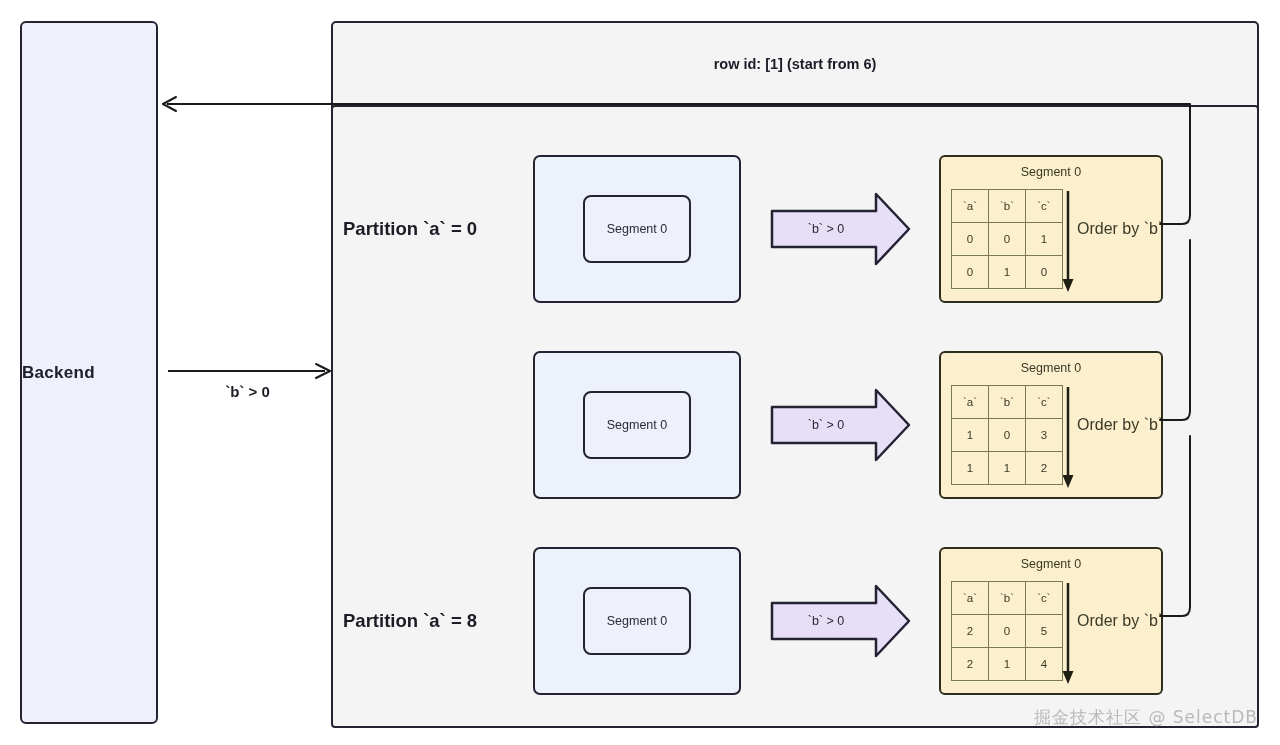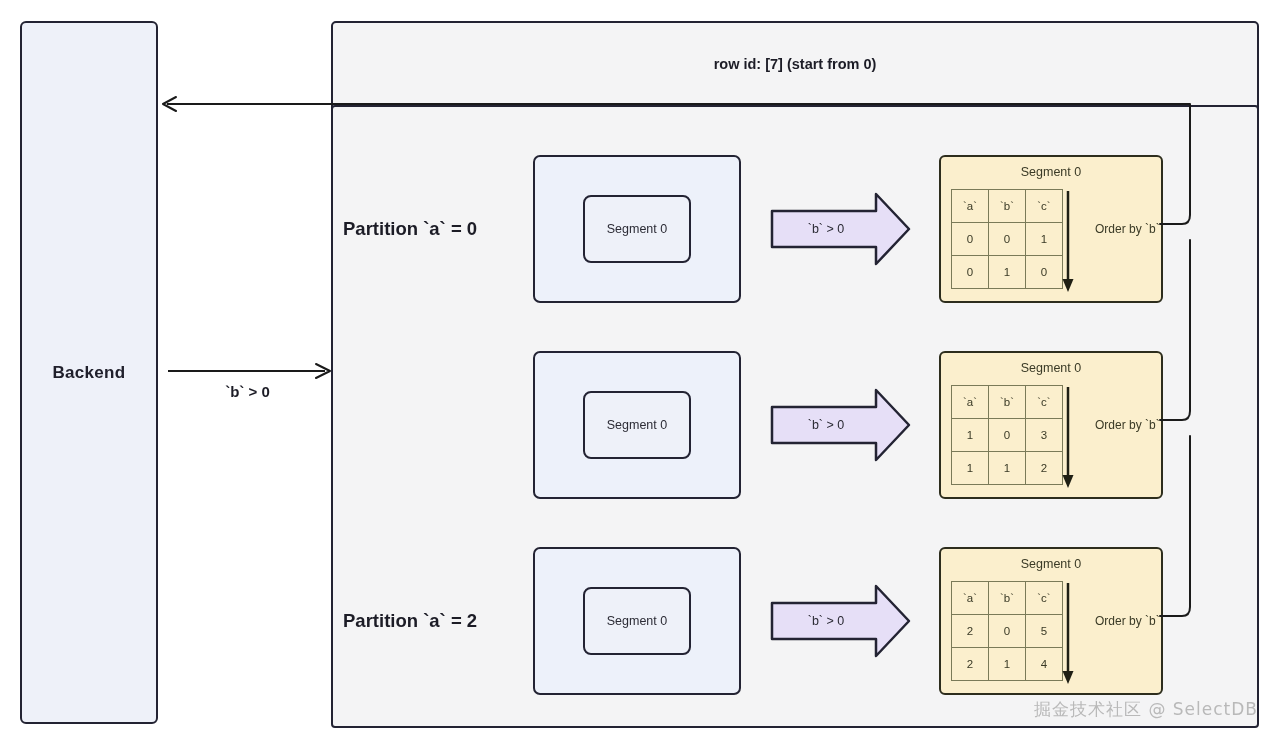--- a/index.html
+++ b/index.html
@@ -33,21 +33,21 @@
     border: 2px solid #232333;
     border-radius: 6px;
     box-sizing: border-box;
   }
   .backend-label {
     position: absolute;
     left: 0;
     top: 50%;
     width: 100%;
     transform: translateY(-50%);
-    text-align: center;
+    text-align: left;
     font-size: 17px;
     font-weight: bold;
     color: #20202c;
     letter-spacing: 0.3px;
   }
 
   
   .outer-frame {
     position: absolute;
     left: 331px;
@@ -204,31 +204,30 @@
     left: 120px;
     top: 34px;
     width: 14px;
     height: 102px;
   }
   .order-label {
     position: absolute;
     left: 136px;
     top: 50%;
     transform: translateY(-50%);
-    font-size: 12px;
+    font-size: 16px;
     color: #3a3a26;
     white-space: nowrap;
-    margin-left: 18px;
   }
 
   
   .watermark {
     position: absolute;
     right: 22px;
-    bottom: 24px;
+    bottom: 16px;
     font-size: 17px;
     color: #b9b9b9;
     letter-spacing: 1px;
     font-family: "DejaVu Sans", sans-serif;
     white-space: nowrap;
   }
 
   
   #connectors {
     position: absolute;
@@ -241,21 +240,21 @@
 </head>
 <body>
 
 <div id="canvas">
 
   <div class="backend-box">
     <div class="backend-label">Backend</div>
   </div>
 
   <div class="outer-frame">
-    <div class="frame-title">row id: [7]  (start from 0)</div>
+    <div class="frame-title">row id: [1]  (start from 6)</div>
 
     <div class="inner-frame">
 
       <div class="row row-0">
         <div class="partition-label">Partition `a` = 0</div>
 
         <div class="segment-box">
           <div class="segment-inner">Segment 0</div>
         </div>
 
@@ -335,21 +334,21 @@
           </table>
           <svg class="order-arrow" viewBox="0 0 14 102">
             <line x1="7" y1="0" x2="7" y2="90" stroke="#1f1f14" stroke-width="2.5"></line>
             <polygon points="7,101 1.5,88 12.5,88" fill="#1f1f14"></polygon>
           </svg>
           <div class="order-label">Order by `b`</div>
         </div>
       </div>
 
       <div class="row row-2">
-        <div class="partition-label">Partition `a` = 2</div>
+        <div class="partition-label">Partition `a` = 8</div>
 
         <div class="segment-box">
           <div class="segment-inner">Segment 0</div>
         </div>
 
         <div class="block-arrow">
           <svg width="141" height="76" viewBox="0 0 141 76">
             <polygon points="2,20 106,20 106,3 139,38 106,73 106,56 2,56" fill="#e6dff7" stroke="#232333" stroke-width="2.5" stroke-linejoin="round"></polygon>
           </svg>
           <div class="block-arrow-label">`b` &gt; 0</div>

